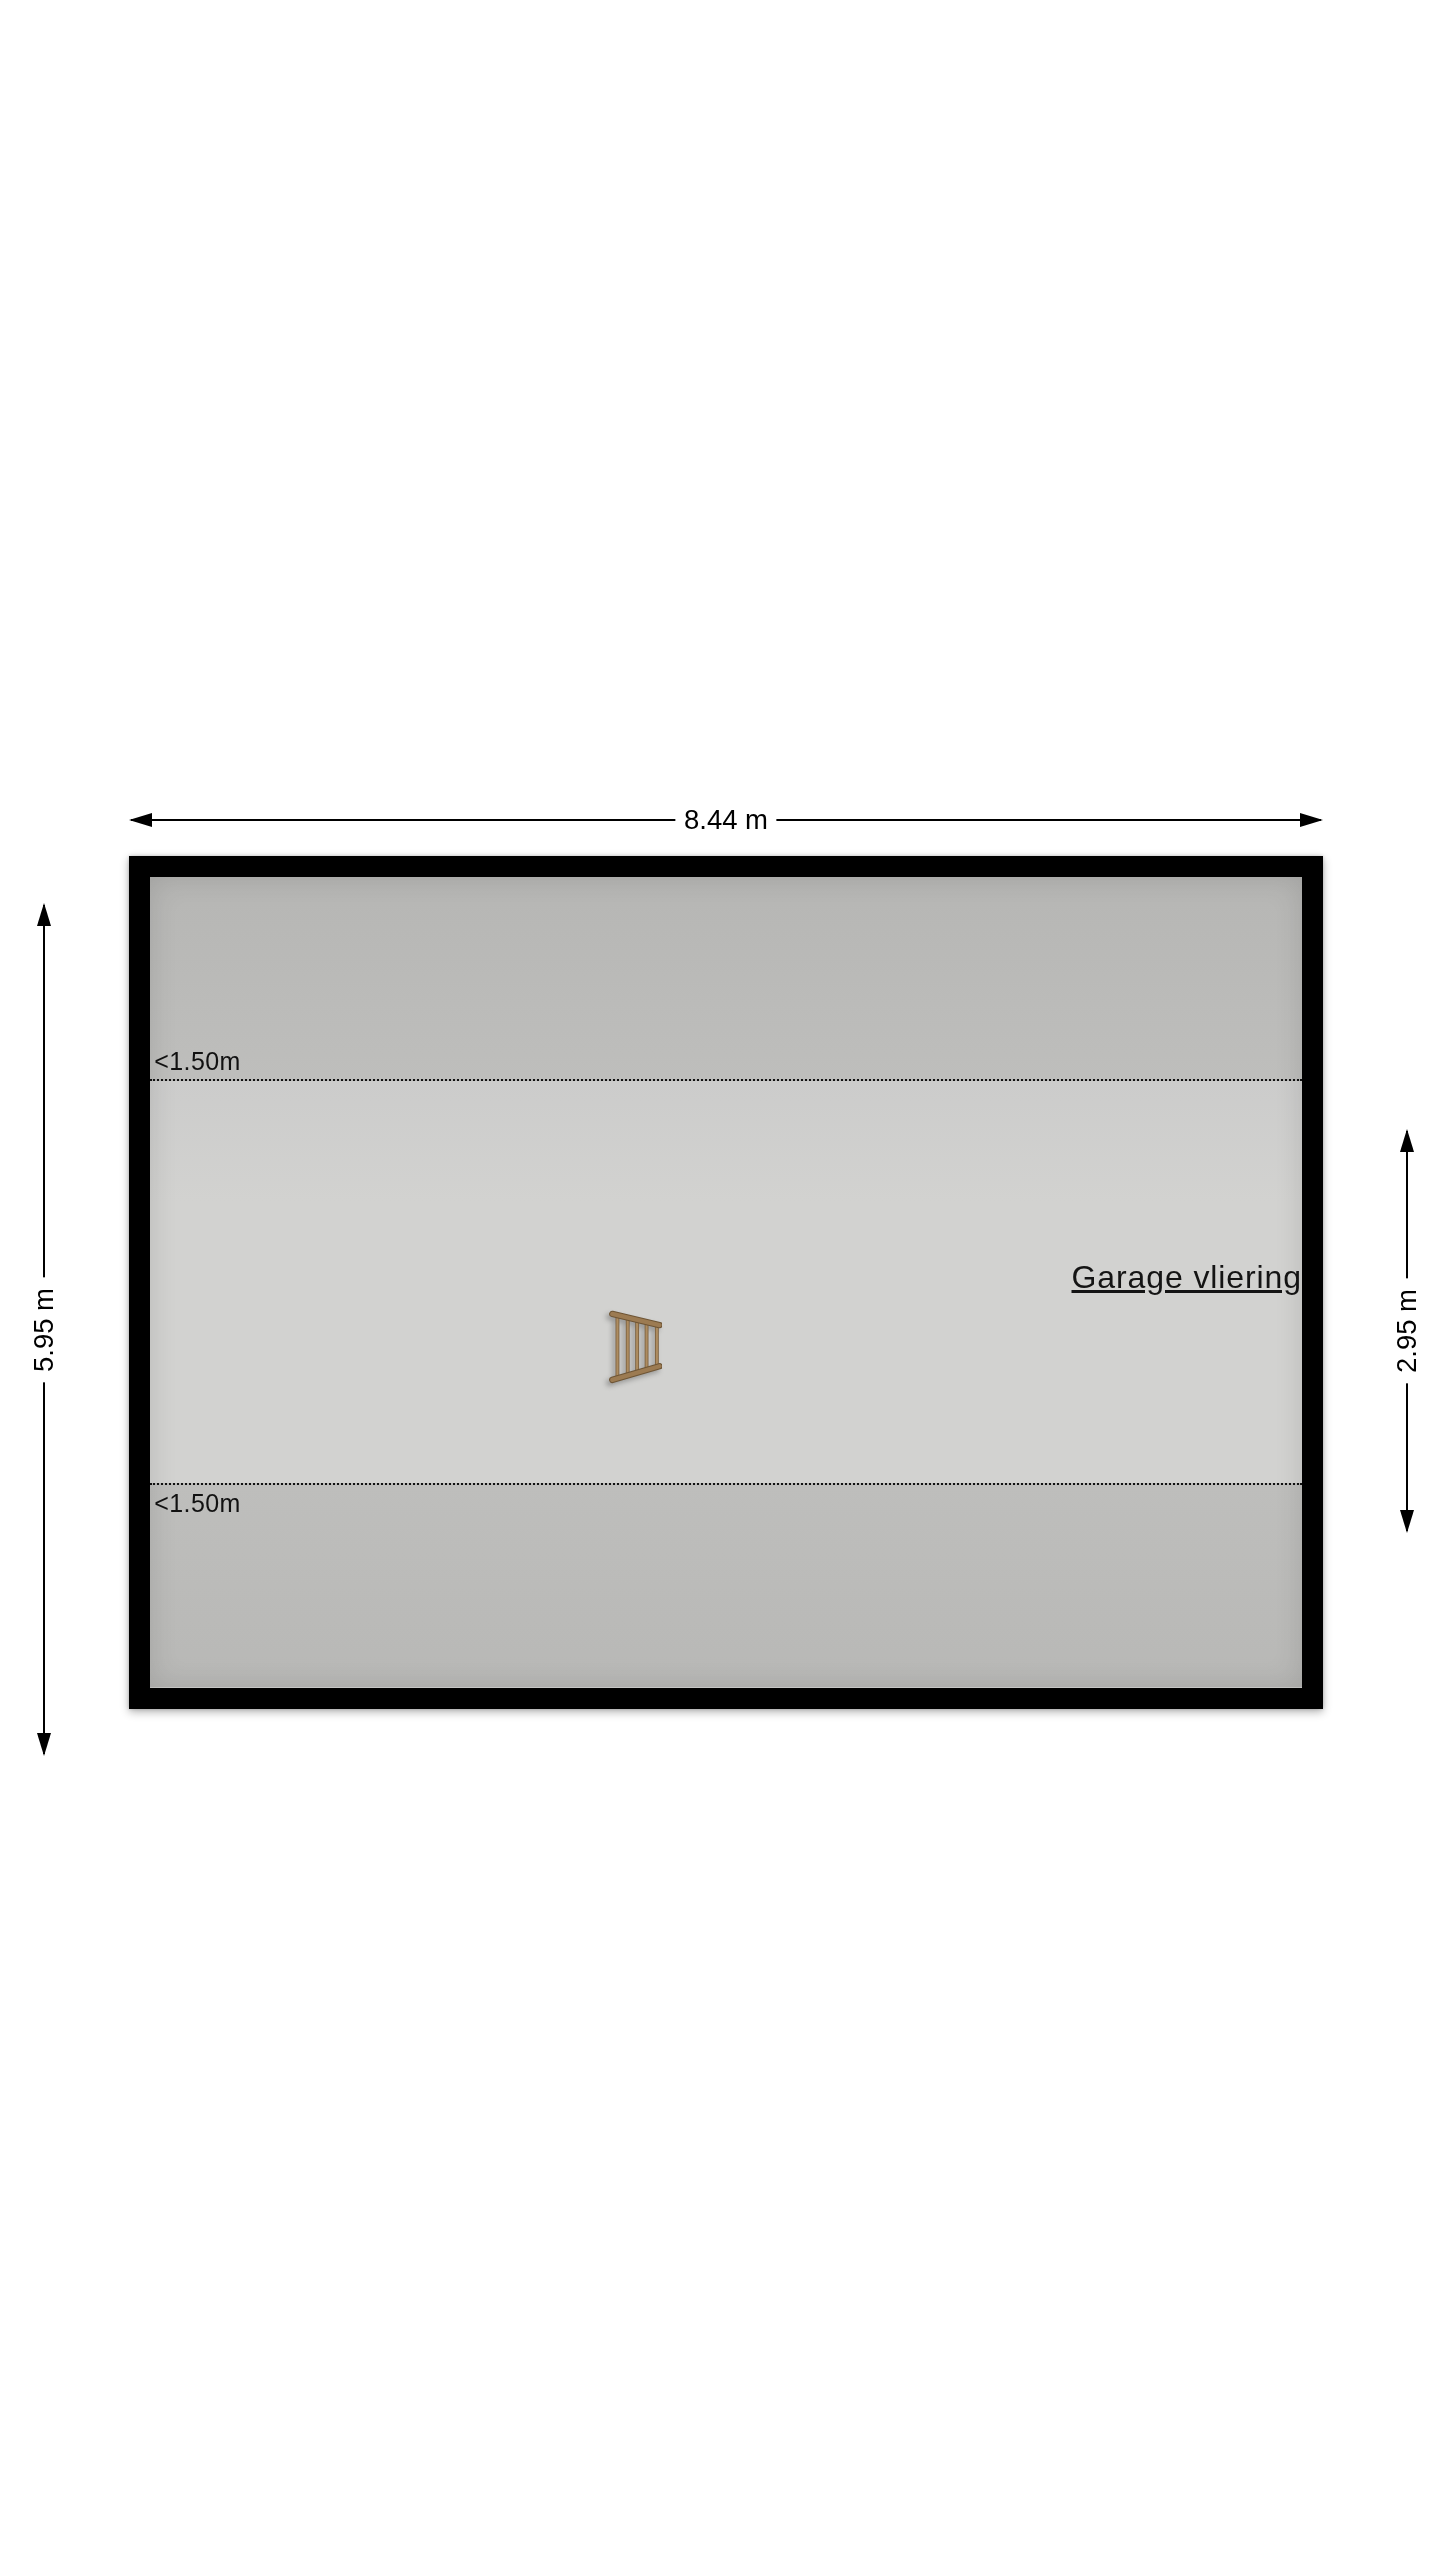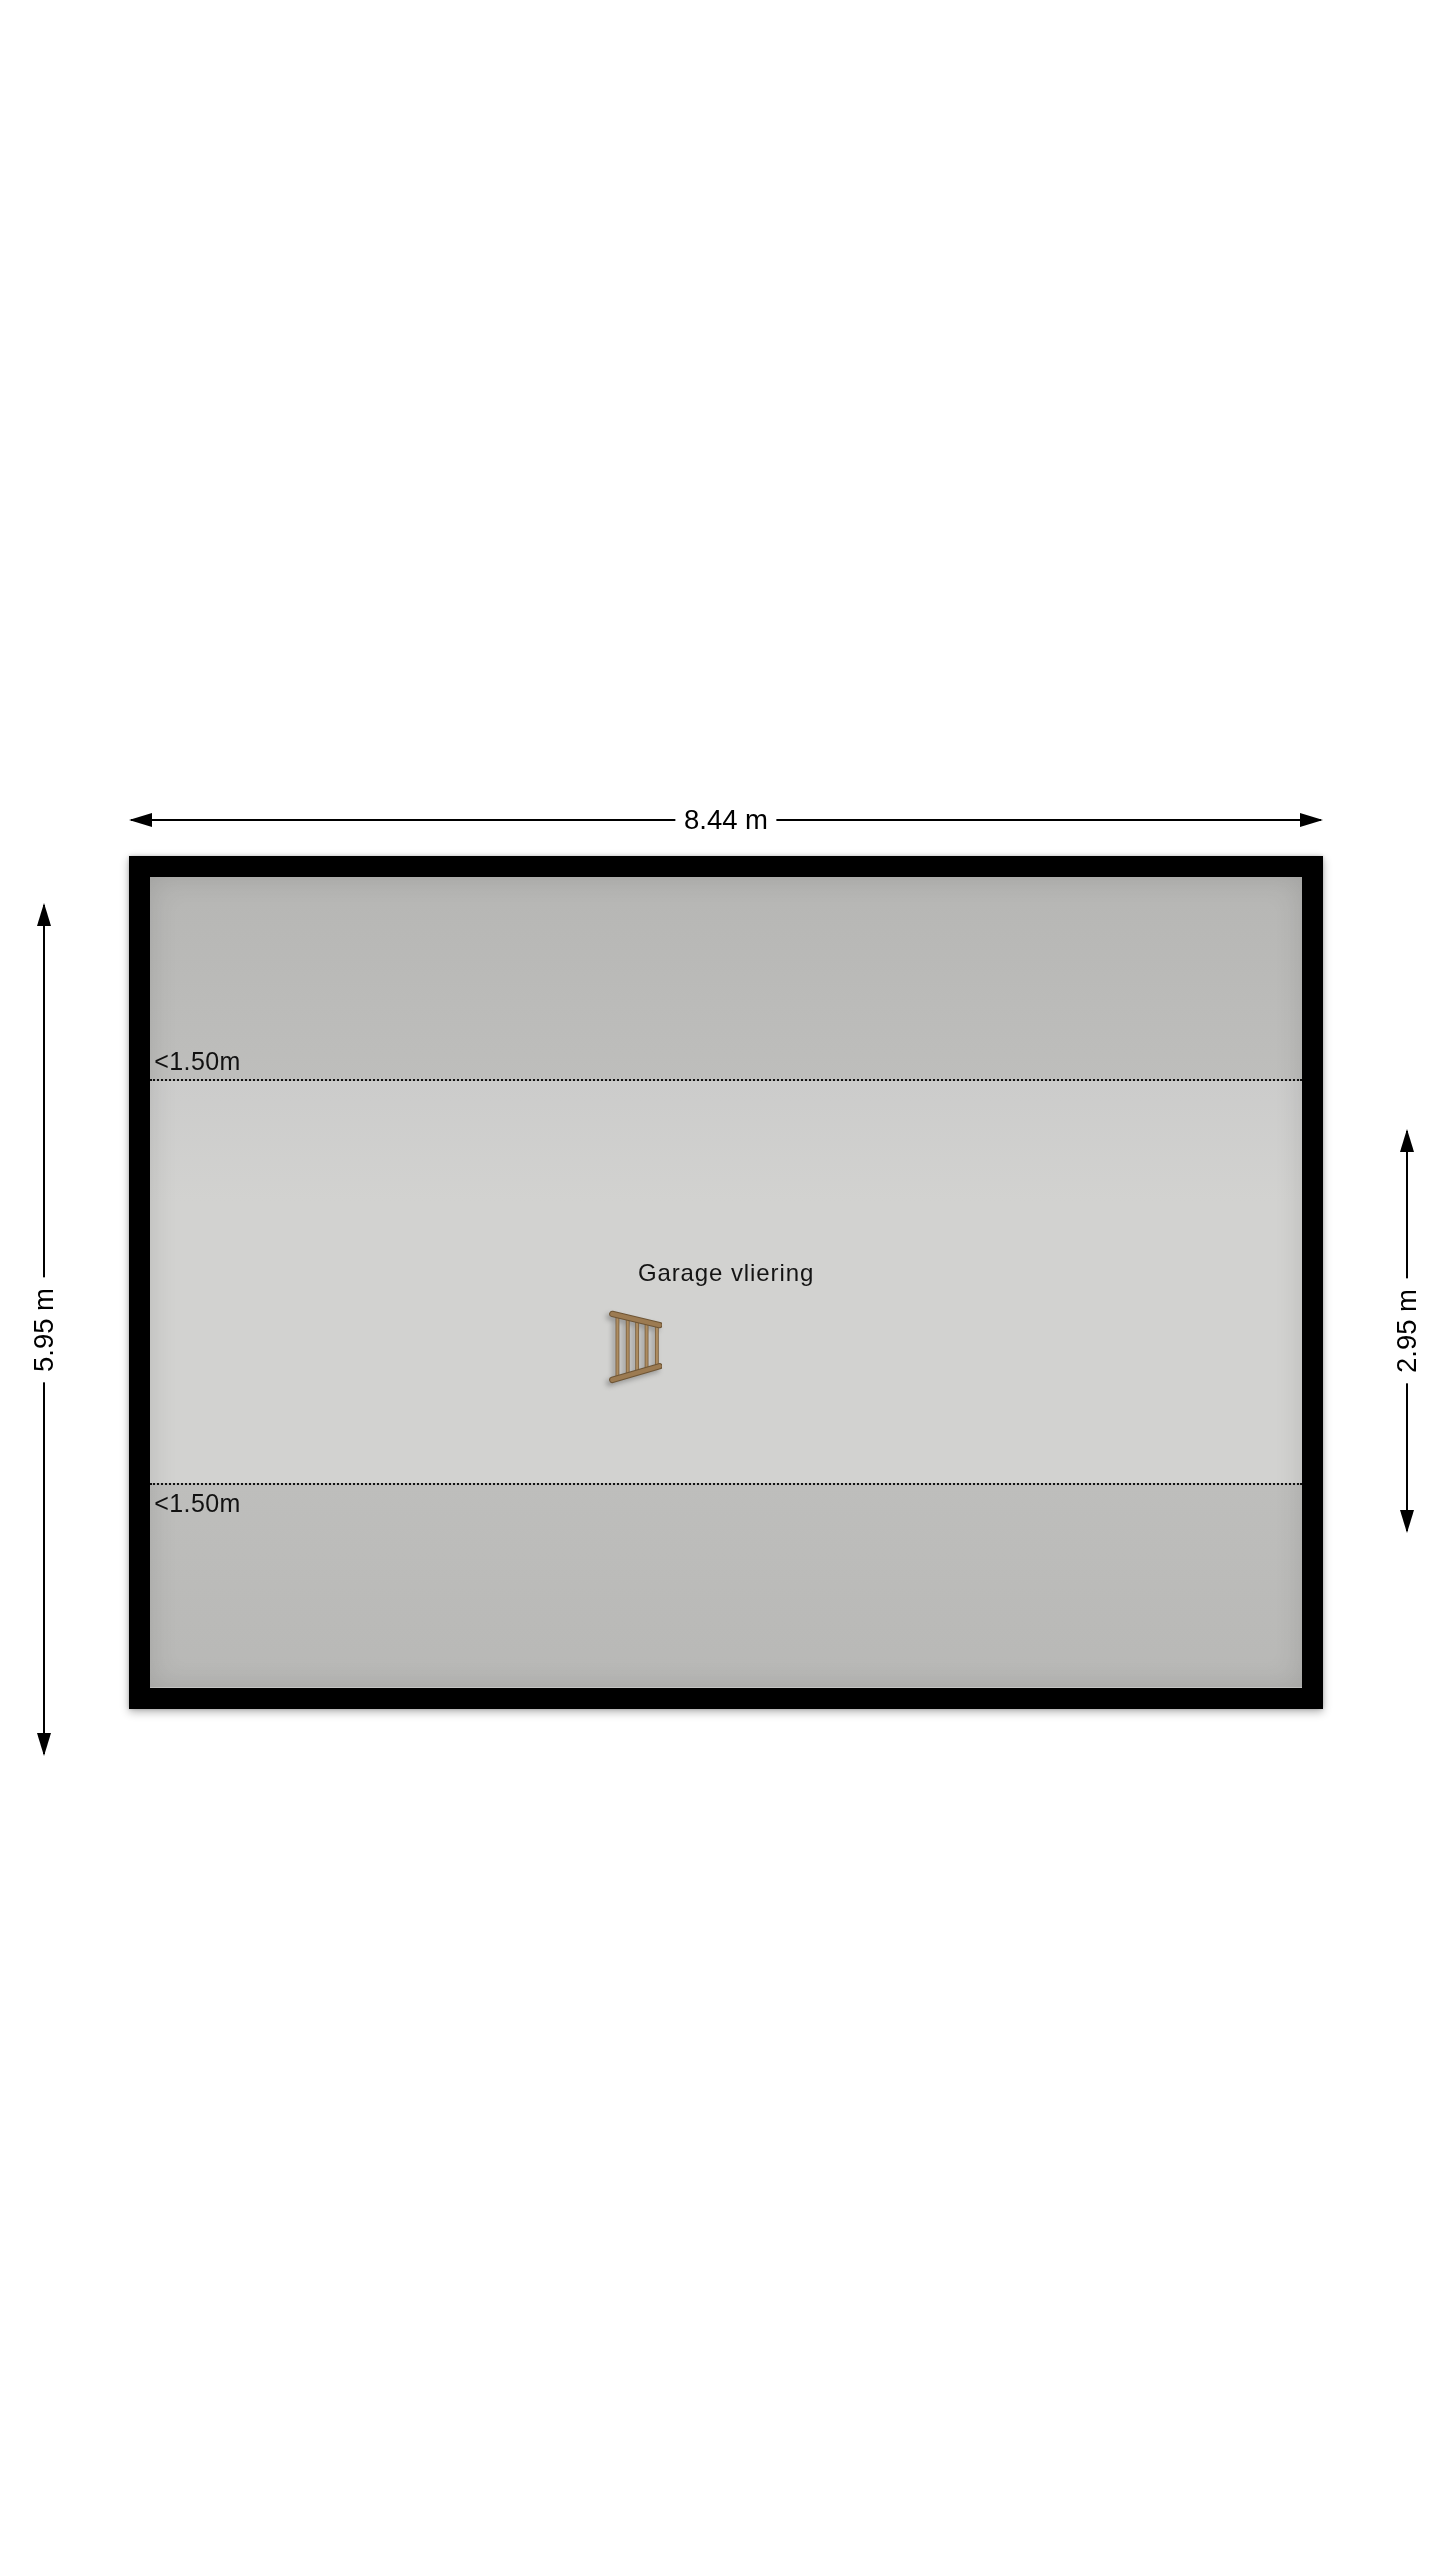--- a/index.html
+++ b/index.html
@@ -53,24 +53,25 @@
     color: #111;
     letter-spacing: 0.4px;
   }
   .headroom-label.top { bottom: 3.4px; }
   .headroom-label.bottom { top: 5.2px; }
 
   .room-label {
     position: absolute;
     top: 178px; left: 0;
     width: 100%;
-    text-align: center;
-    font-size: 24px;
+    text-align: right;
+    font-size: 32px;
     color: #141414;
     letter-spacing: 0.9px;
+    text-decoration: underline;
   }
 
   .ladder {
     position: absolute;
     left: 452px; top: 226px;
     width: 60px; height: 79px;
     filter: drop-shadow(-2.6px 3.4px 2.6px rgba(0,0,0,0.28));
   }
 
   

